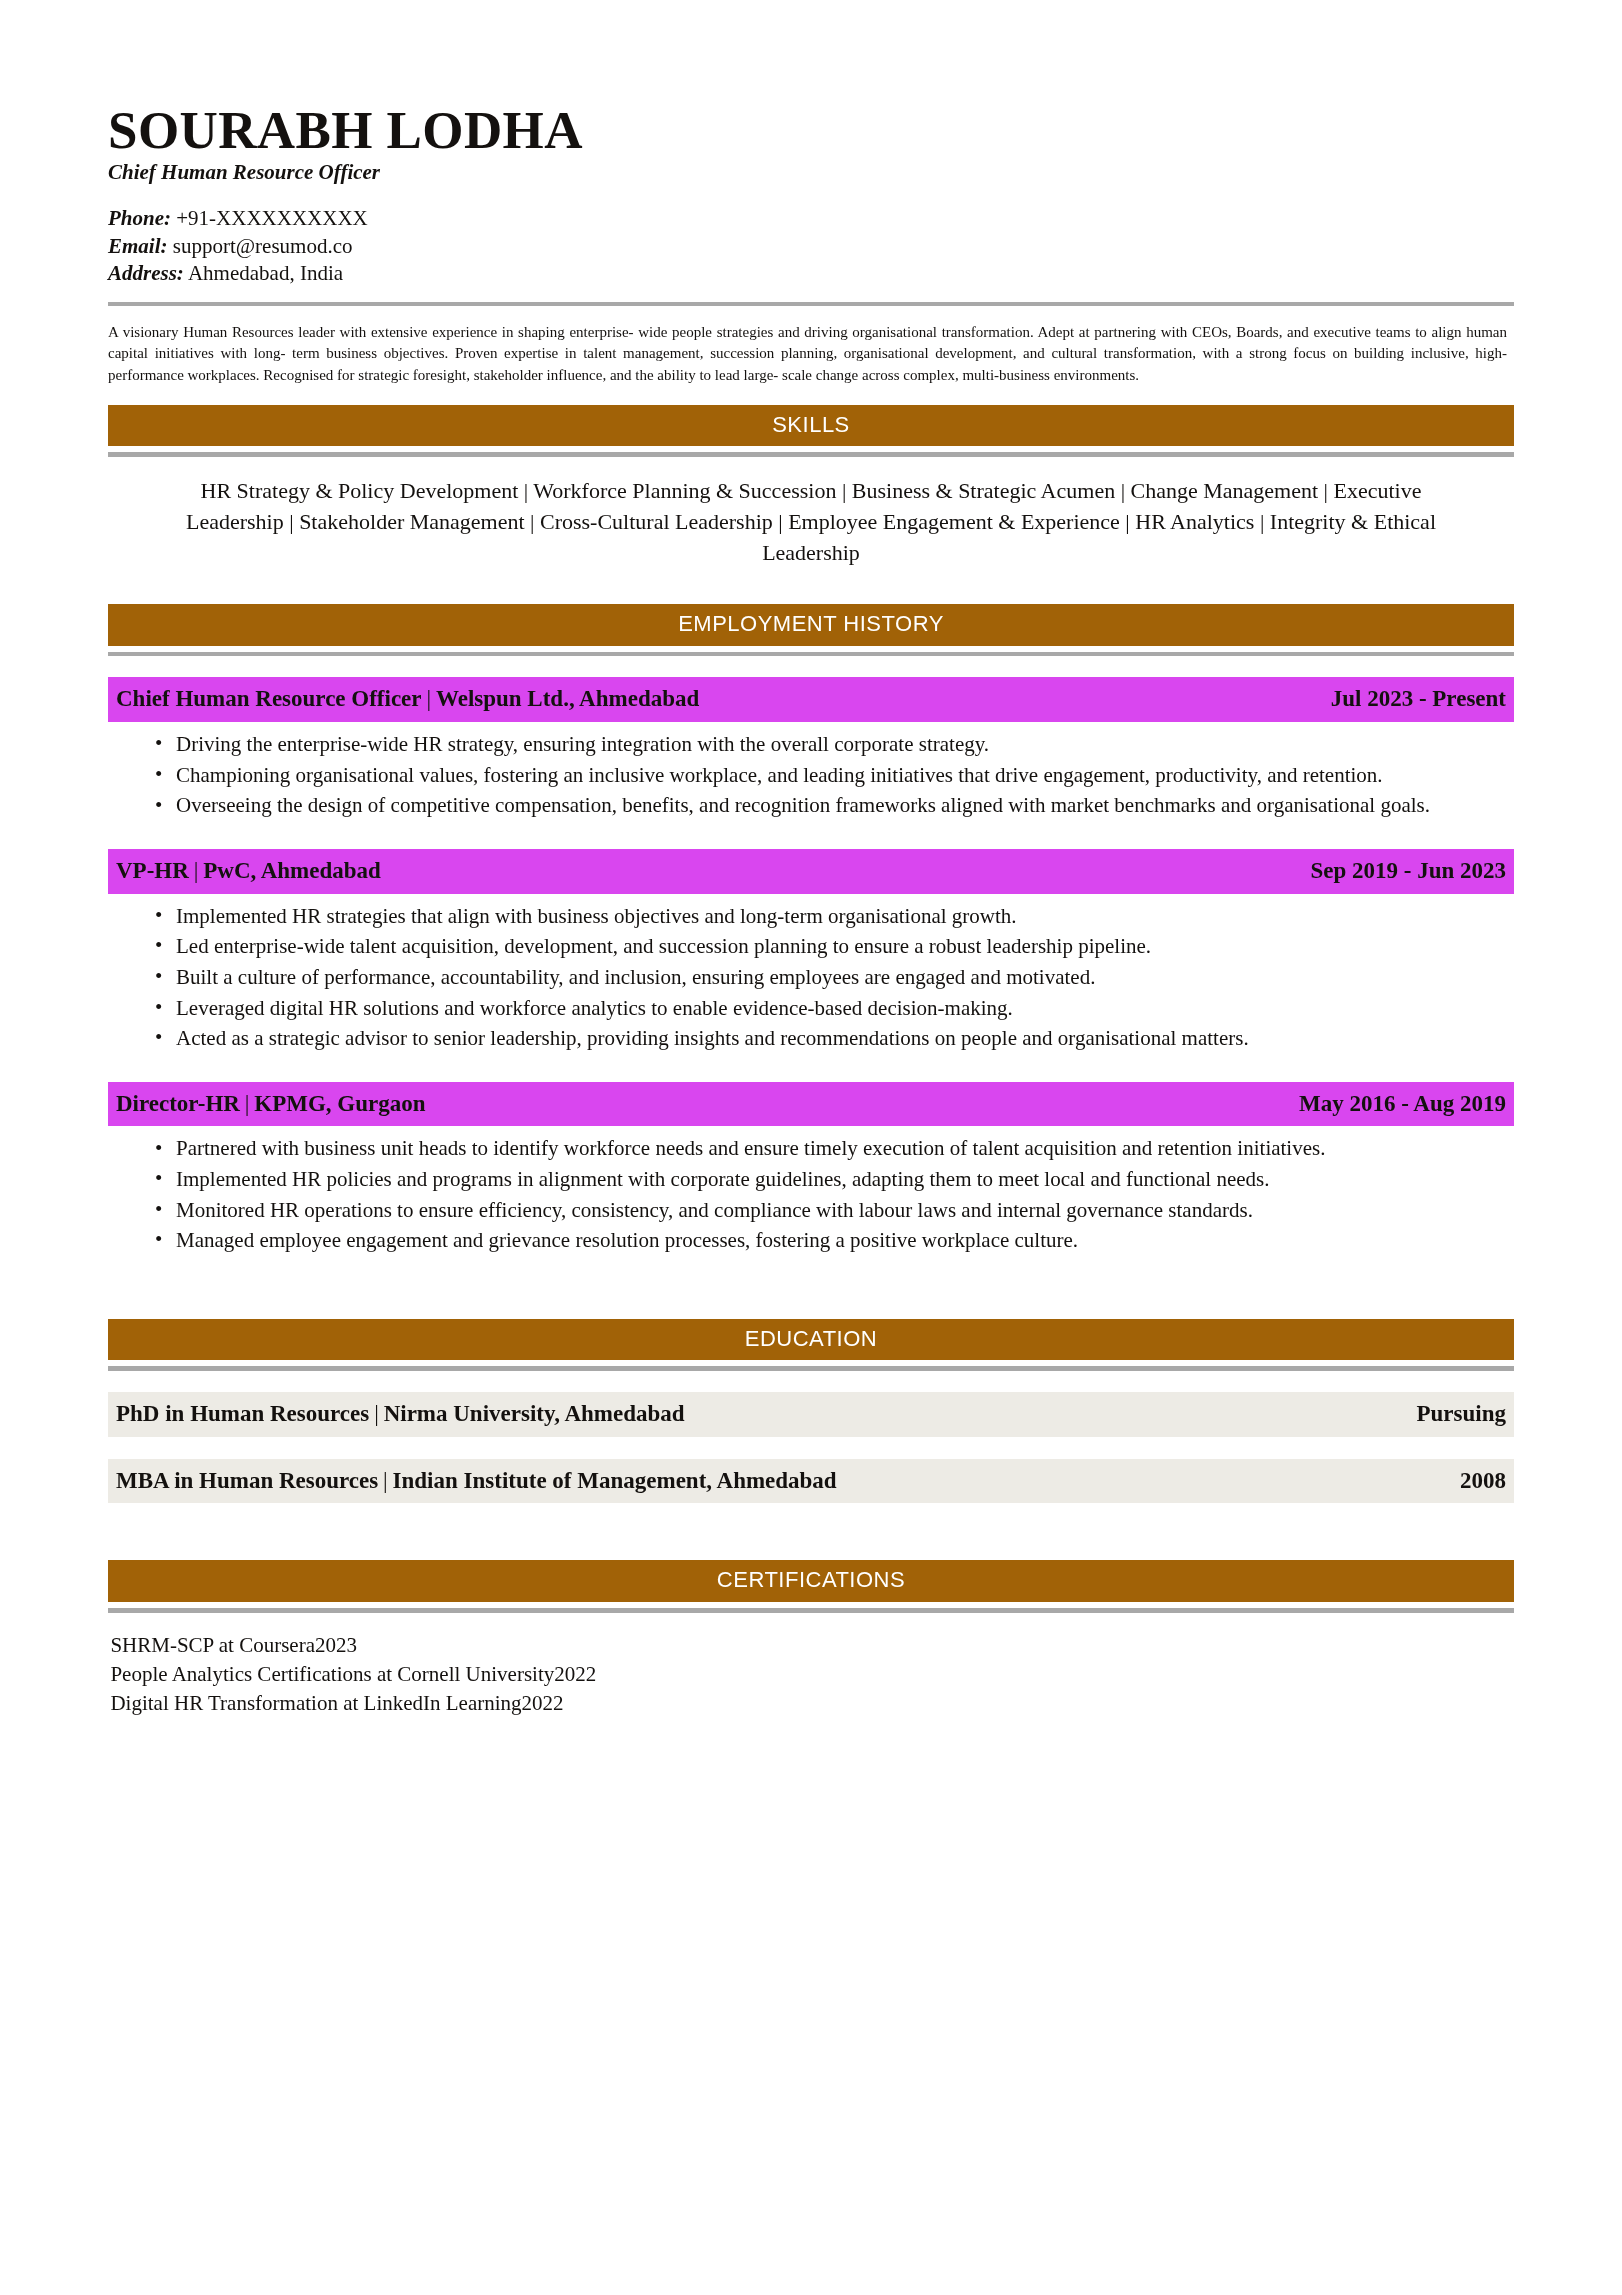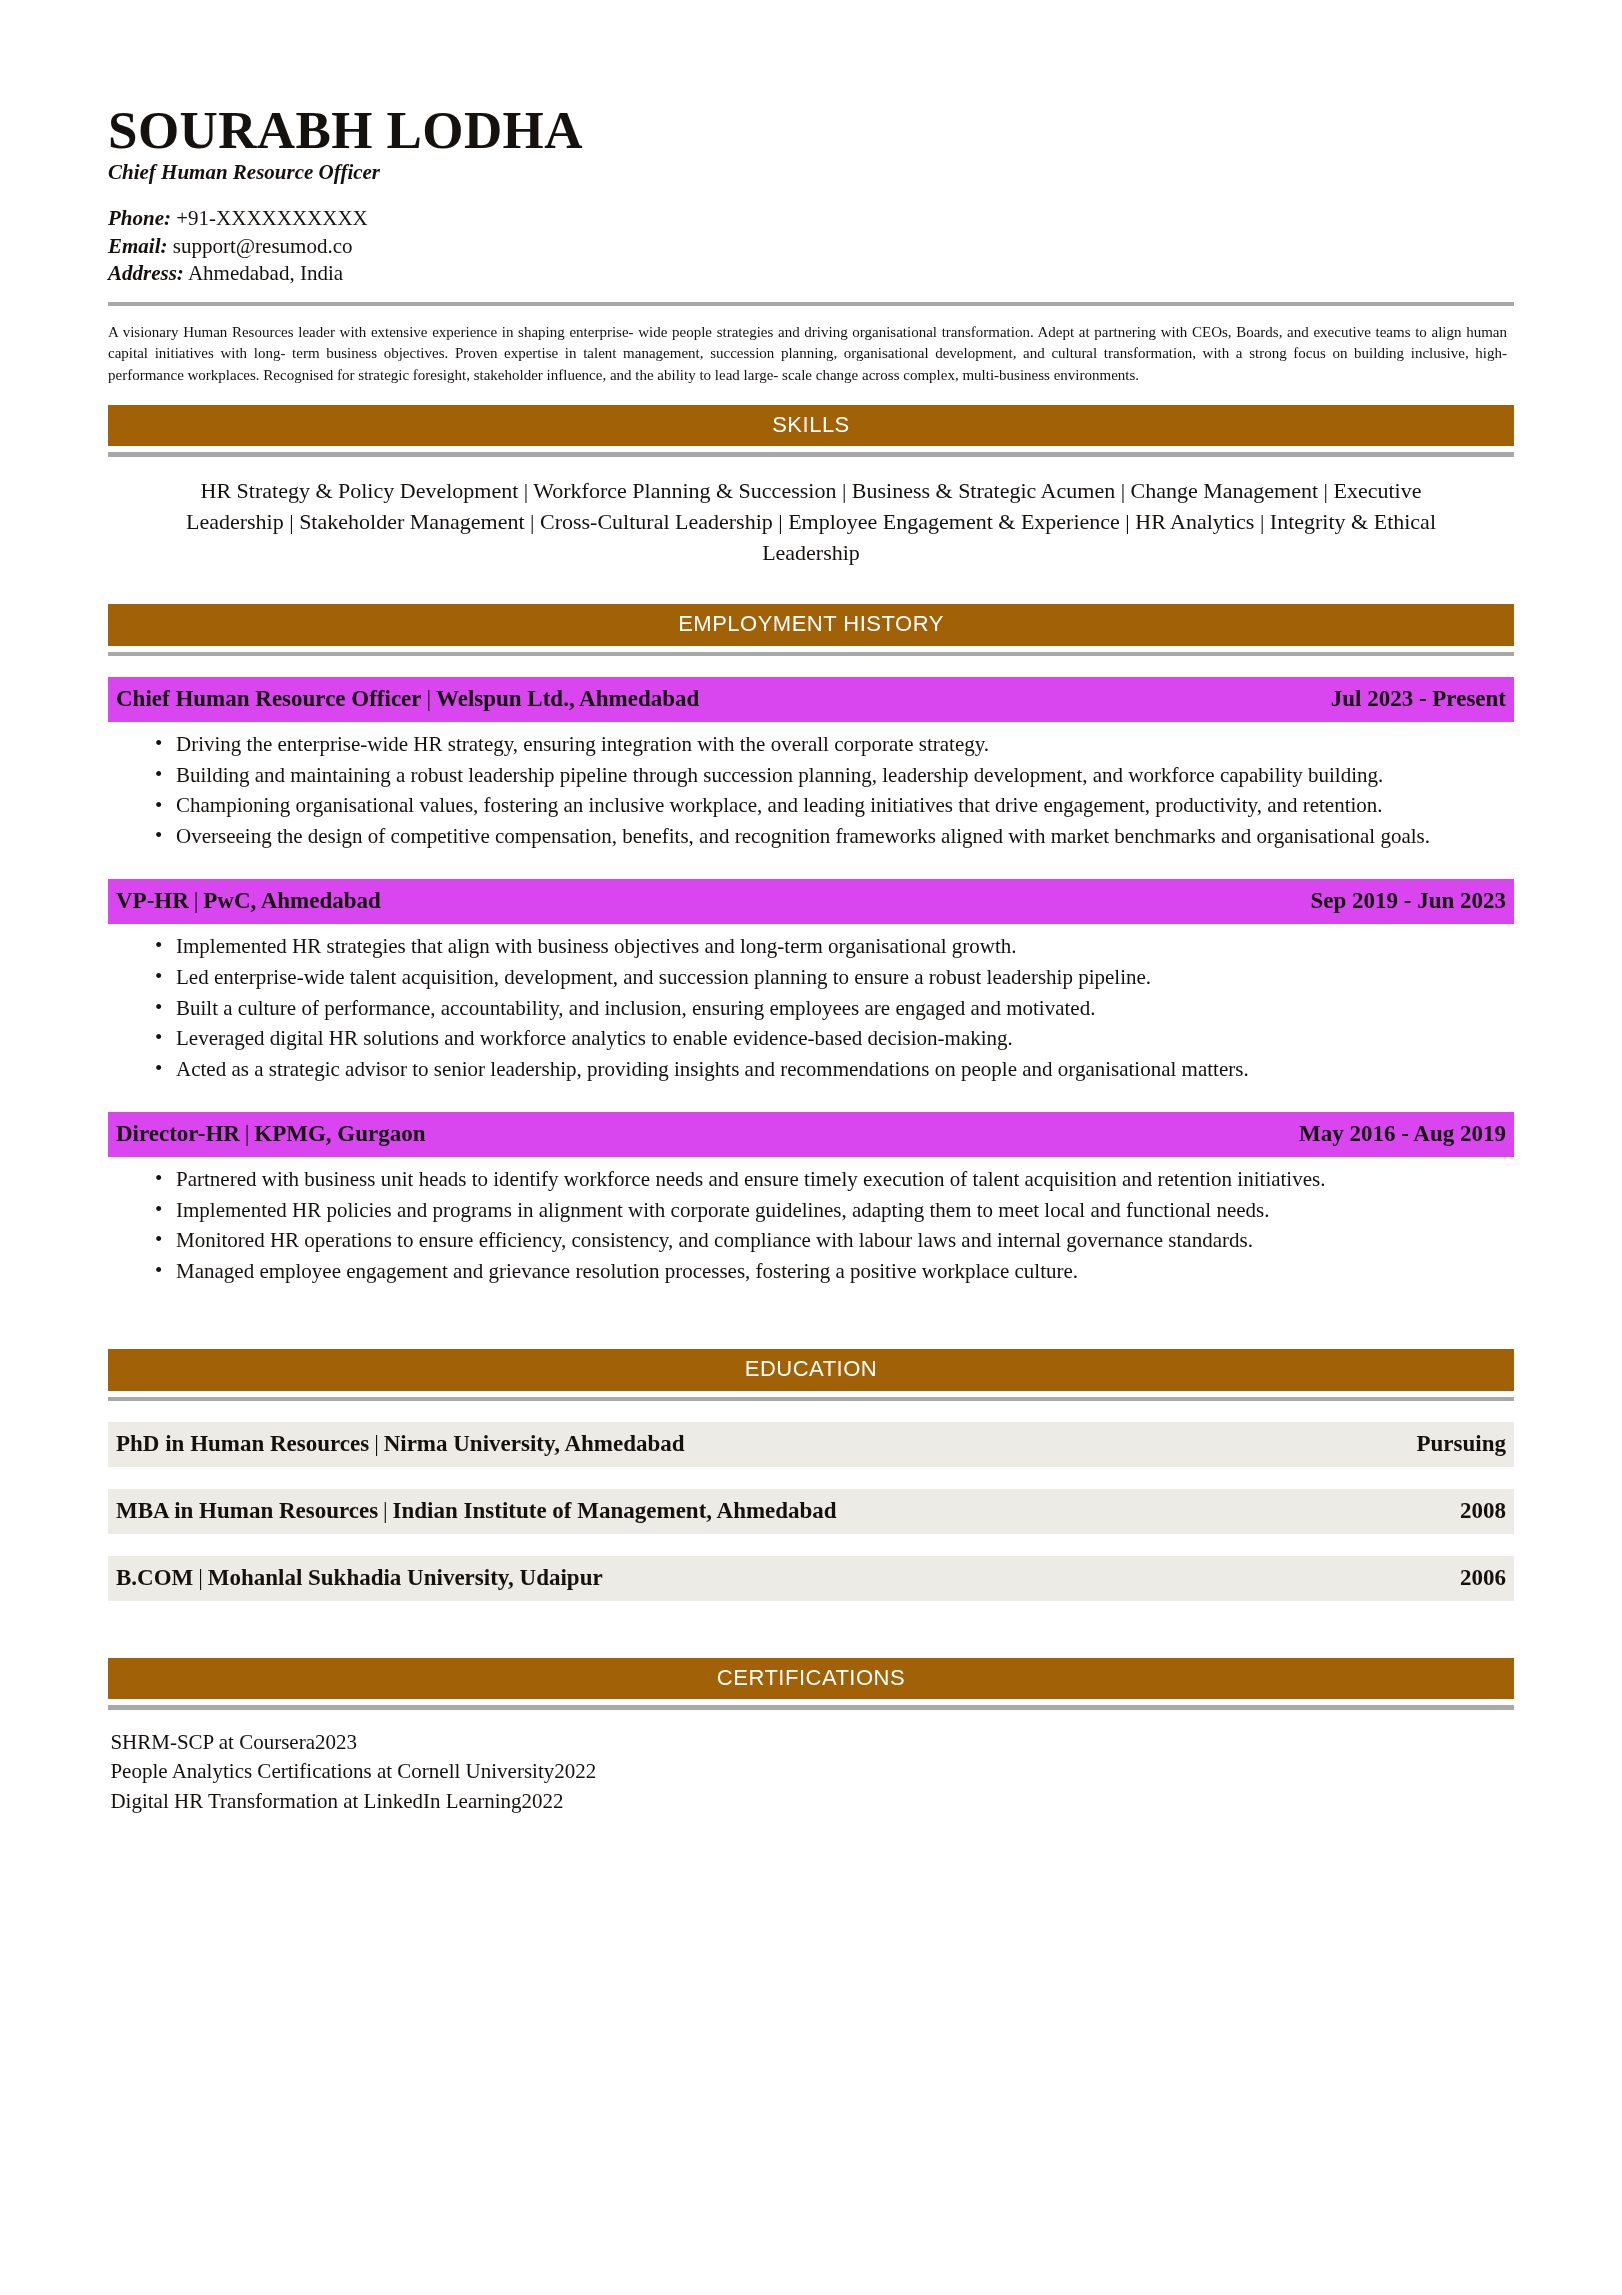--- a/index.html
+++ b/index.html
@@ -210,21 +210,20 @@
 
       <div class="exp-item">
         <div class="exp-head">
           <div>
             <span class="exp-title">Chief Human Resource Officer</span><span class="exp-sep">|</span><span class="exp-company">Welspun Ltd., Ahmedabad</span>
           </div>
           <div class="exp-dates">Jul 2023 - Present</div>
         </div>
         <ul class="bullets">
           <li>Driving the enterprise-wide HR strategy, ensuring integration with the overall corporate strategy.</li>
-          <li>Building and maintaining a robust leadership pipeline through succession planning, leadership development, and workforce capability building.</li>
           <li>Championing organisational values, fostering an inclusive workplace, and leading initiatives that drive engagement, productivity, and retention.</li>
           <li>Overseeing the design of competitive compensation, benefits, and recognition frameworks aligned with market benchmarks and organisational goals.</li>
         </ul>
       </div>
 
       <div class="exp-item">
         <div class="exp-head">
           <div>
             <span class="exp-title">VP-HR</span><span class="exp-sep">|</span><span class="exp-company">PwC, Ahmedabad</span>
           </div>
@@ -270,26 +269,20 @@
         <div>Pursuing</div>
       </div>
 
       <div class="edu-item">
         <div>
           <span>MBA in Human Resources</span><span class="exp-sep">|</span><span>Indian Institute of Management, Ahmedabad</span>
         </div>
         <div>2008</div>
       </div>
 
-      <div class="edu-item">
-        <div>
-          <span>B.COM</span><span class="exp-sep">|</span><span>Mohanlal Sukhadia University, Udaipur</span>
-        </div>
-        <div>2006</div>
-      </div>
     </div>
   </div>
 
   <div class="cert-gap-top"></div>
   <div class="section-block">
     <div class="section-bar">CERTIFICATIONS</div>
     <div class="section-underline"></div>
 
     <div class="cert-list">
       <div class="cert-item">

